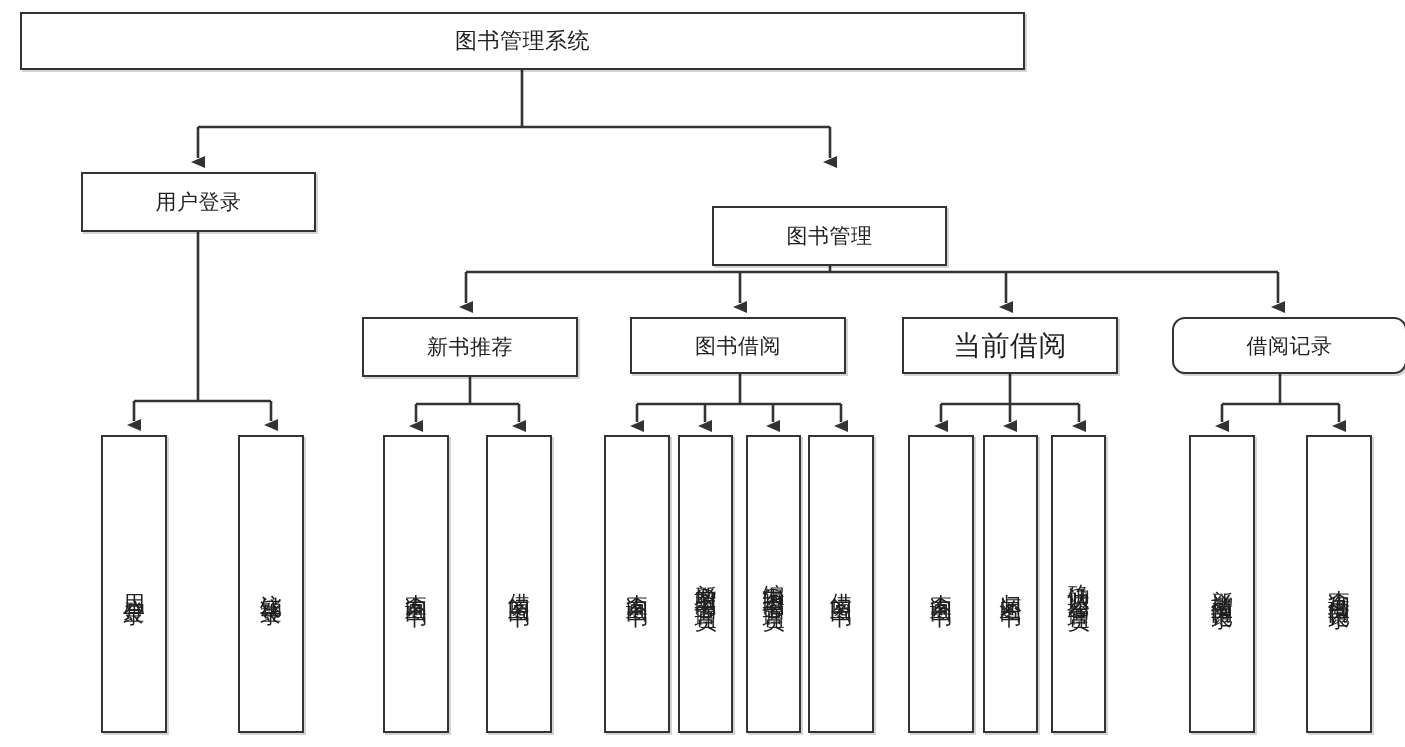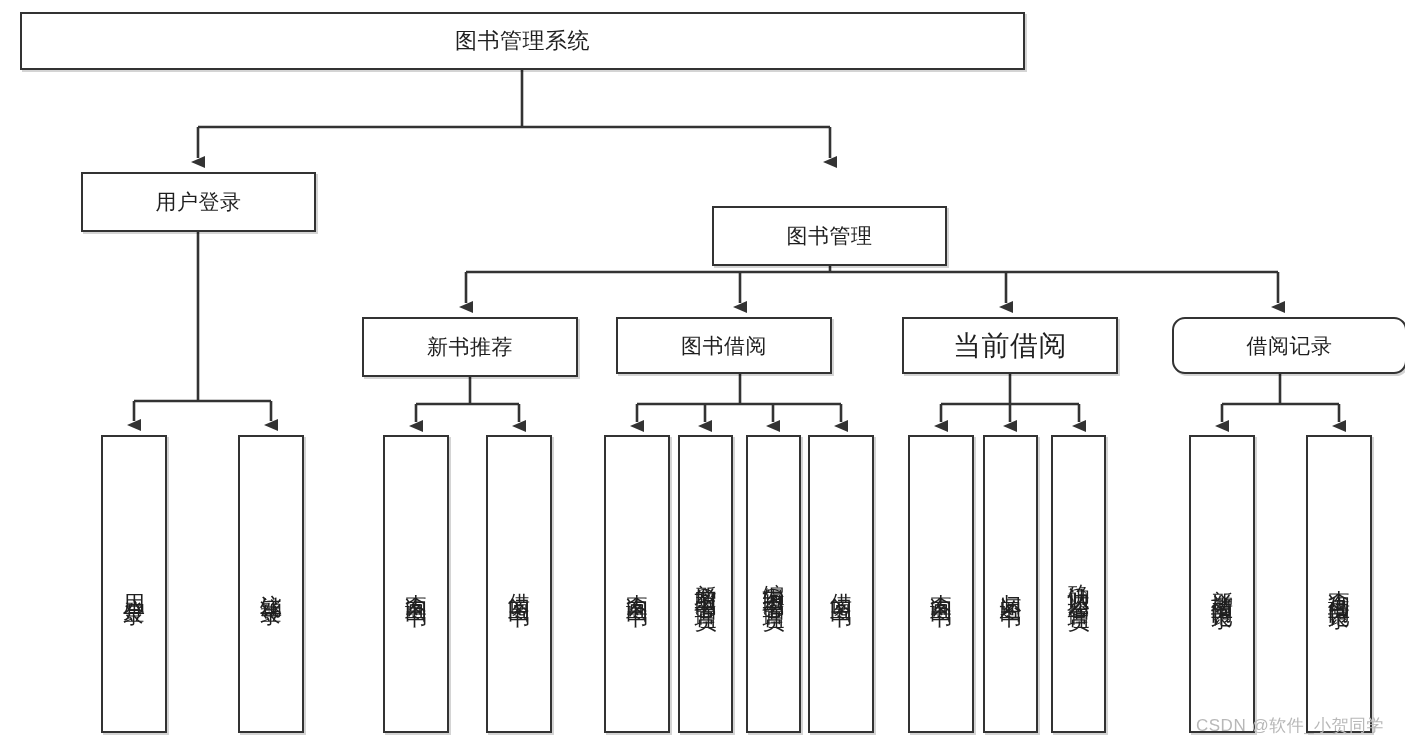--- a/index.html
+++ b/index.html
@@ -133,21 +133,21 @@
   </div>
 
   <div class="node horiz" style="left:712px; top:172px; width:235px; height:60px; font-size:21px;margin-top:34px;">
     <span class="label">图书管理</span>
   </div>
 
   <div class="node horiz" style="left:362px; top:317px; width:216px; height:60px; font-size:21px;">
     <span class="label">新书推荐</span>
   </div>
 
-  <div class="node horiz" style="left:616px; top:317px; width:216px; height:57px; font-size:21px;">
+  <div class="node horiz" style="left:630px; top:317px; width:216px; height:57px; font-size:21px;">
     <span class="label">图书借阅</span>
   </div>
 
   <div class="node horiz" style="left:902px; top:317px; width:216px; height:57px; font-size:28px;">
     <span class="label">当前借阅</span>
   </div>
 
   <div class="node horiz" style="left:1172px; top:317px; width:235px; height:57px; font-size:21px;border-radius:13px;">
     <span class="label">借阅记录</span>
   </div>
@@ -197,15 +197,14 @@
   </div>
 
   <div class="node vert" style="left:1189px; top:435px; width:66px; height:298px; font-size:22px;">
     <span class="label">新增借阅记录</span>
   </div>
 
   <div class="node vert" style="left:1306px; top:435px; width:66px; height:298px; font-size:22px;">
     <span class="label">查询借阅记录</span>
   </div>
 
-  <div class="watermark" style="left:1196px; top:714px;">CSDN @软件_小贺同学</div>
 
 </div>
 
 </body></html>

